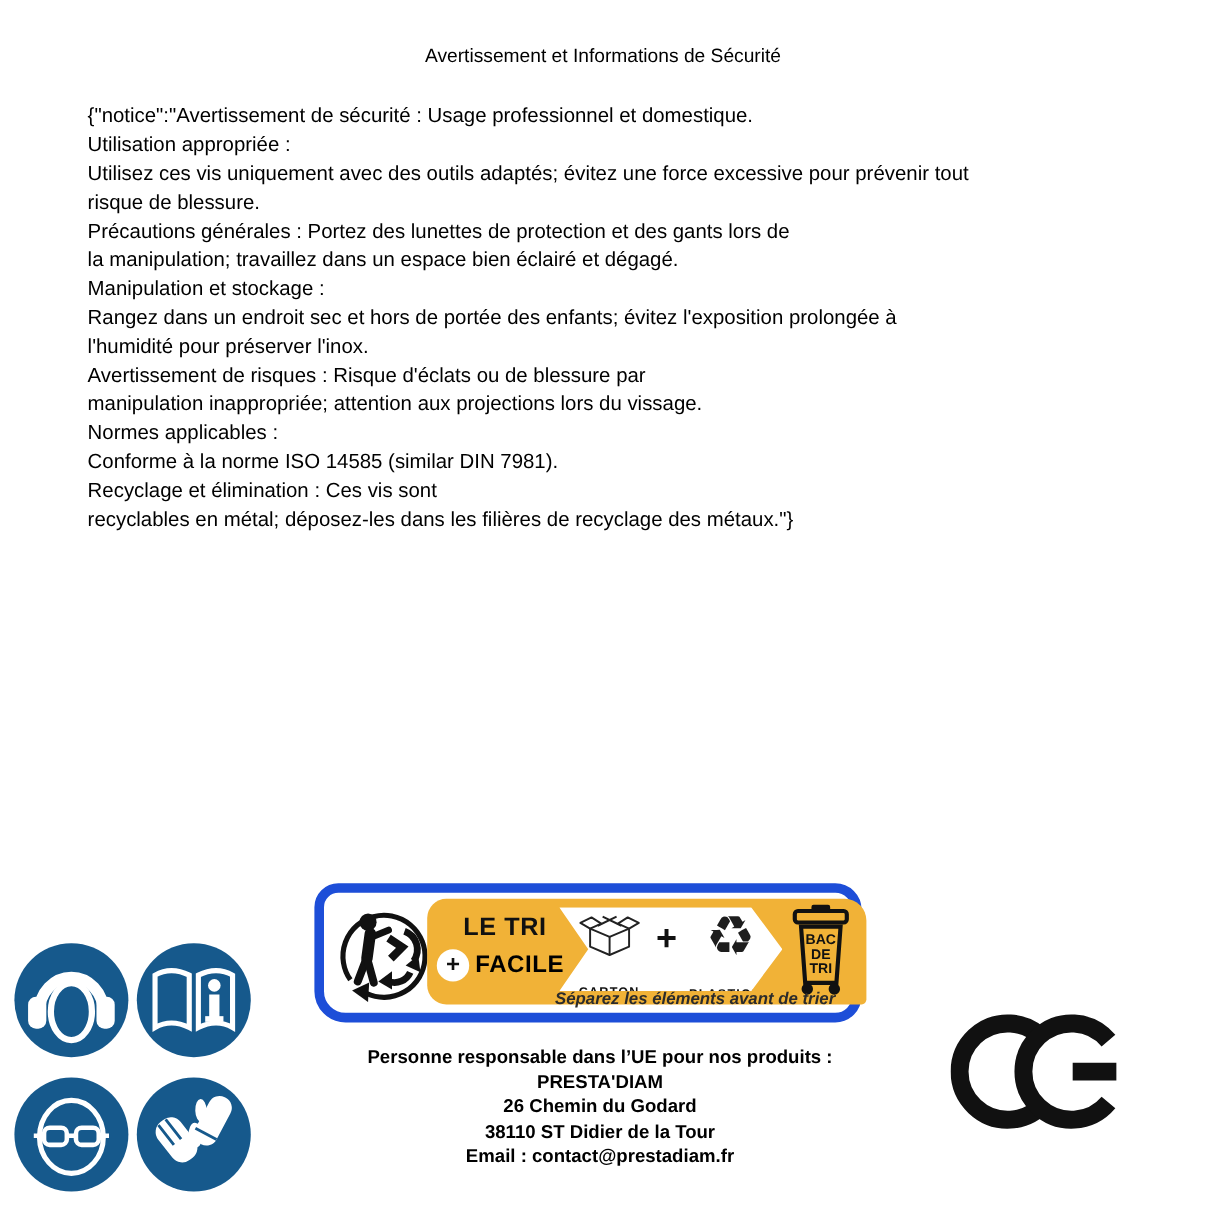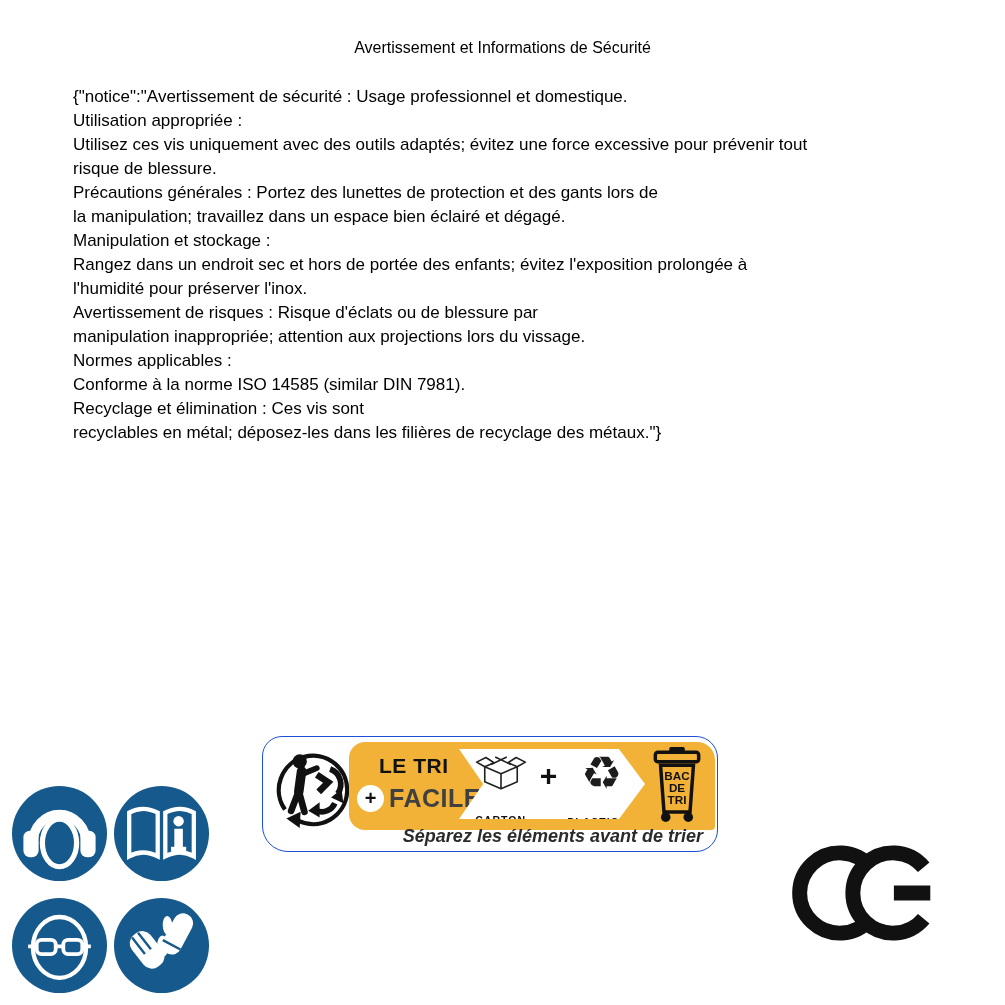--- a/index.html
+++ b/index.html
@@ -14,45 +14,45 @@
   .picto-grid{position:absolute;left:12px;top:786px;display:grid;
          grid-template-columns:95px 95px;grid-template-rows:95px 95px;
          column-gap:7px;row-gap:17px;}
   .picto{width:95px;height:95px;border-radius:50%;background:#16598C;
          display:flex;align-items:center;justify-content:center;}
   .picto svg{width:95px;height:95px;}
 
   
   .fr-code{position:absolute;left:266px;top:716px;font-size:14px;font-weight:bold;color:#222;margin-top:32px;}
   .label-box{position:absolute;left:262px;top:736px;width:456px;height:116px;
-         background:#fff;border:1px solid #1d4ed8;
+         background:#fff;border:8px solid #1d4ed8;
          border-radius:20px 22px 22px 26px;box-sizing:border-box;}
   .triman{position:absolute;left:12px;top:5px;width:76px;height:94px;}
   .ribbon{position:absolute;left:86px;top:5px;width:366px;height:88px;
          background:#F1B237;border-radius:16px 18px 4px 16px;}
   .pill-line1{position:absolute;left:30px;top:12px;font-size:21px;font-weight:800;
          letter-spacing:.5px;color:#111;}
   .pill-line2{position:absolute;left:8px;top:42px;display:flex;align-items:center;}
   .plus-circle{width:27px;height:27px;border-radius:50%;background:#fff;
          display:flex;align-items:center;justify-content:center;
          font-size:20px;font-weight:800;color:#111;}
-  .pill-facile{margin-left:5px;font-size:25px;font-weight:800;letter-spacing:.5px;color:#404040;}
+  .pill-facile{margin-left:5px;font-size:20px;font-weight:800;letter-spacing:.5px;color:#000000;}
   .white-tab{position:absolute;left:110px;top:7px;width:186px;height:70px;background:#fff;
          clip-path:polygon(0% 0%,86% 0%,100% 50%,86% 100%,0% 100%,13% 50%);
          display:flex;justify-content:center;align-items:flex-start;
          padding-left:26px;padding-right:22px;box-sizing:border-box;gap:10px;}
   .mat-col{display:flex;flex-direction:column;align-items:center;}
   .mat-caption{font-size:10.5px;font-weight:bold;letter-spacing:1px;color:#111;margin-top:19px;}
   .mat-plus{font-size:30px;font-weight:800;color:#111;margin-top:10px;}
   .recycle-glyph{font-family:"DejaVu Sans",sans-serif;font-size:46px;line-height:48px;
          font-weight:normal;color:#1d1d1d;}
   .bin{position:absolute;left:302px;top:4px;width:52px;height:80px;}
   .bin text{font-family:"Liberation Sans",sans-serif;font-weight:bold;font-size:13.5px;fill:#111;}
   .instruction{position:absolute;right:14px;bottom:4px;font-style:italic;font-weight:600;
-         font-size:18px;color:#2b2b2b;}
+         font-size:14px;color:#2b2b2b;}
 
   
   .responsible{position:absolute;left:270px;top:872px;width:460px;text-align:center;
          font-size:15.5px;font-weight:bold;line-height:20.5px;color:#000;}
 
   
   .ce{position:absolute;left:792px;top:844px;width:145px;height:98px;}
 </style>
 </head>
 <body>
@@ -174,20 +174,27 @@
         <circle cx="43" cy="82" r="5.5" fill="#111"></circle>
         <text x="30" y="39" text-anchor="middle">BAC</text>
         <text x="30" y="53" text-anchor="middle">DE</text>
         <text x="30" y="67" text-anchor="middle">TRI</text>
       </svg>
     </div>
 
     <div class="instruction">Séparez les éléments avant de trier</div>
   </div>
 
+  <div class="responsible">
+    <div>Personne responsable dans l’UE pour nos produits :</div>
+    <div>PRESTA'DIAM</div>
+    <div>26 Chemin du Godard</div>
+    <div>38110 ST Didier de la Tour</div>
+    <div>Email : contact@prestadiam.fr</div>
+  </div>
 
   <svg class="ce" viewBox="0 0 310 210">
     <path d="M167.9,49.7 A86,86 0 1 0 167.9,160.3" fill="none" stroke="#111" stroke-width="32"></path>
     <path d="M281.9,49.7 A86,86 0 1 0 281.9,160.3" fill="none" stroke="#111" stroke-width="32"></path>
     <path d="M218,105 L296,105" fill="none" stroke="#111" stroke-width="32"></path>
   </svg>
 
 </div>
 
 </body></html>

